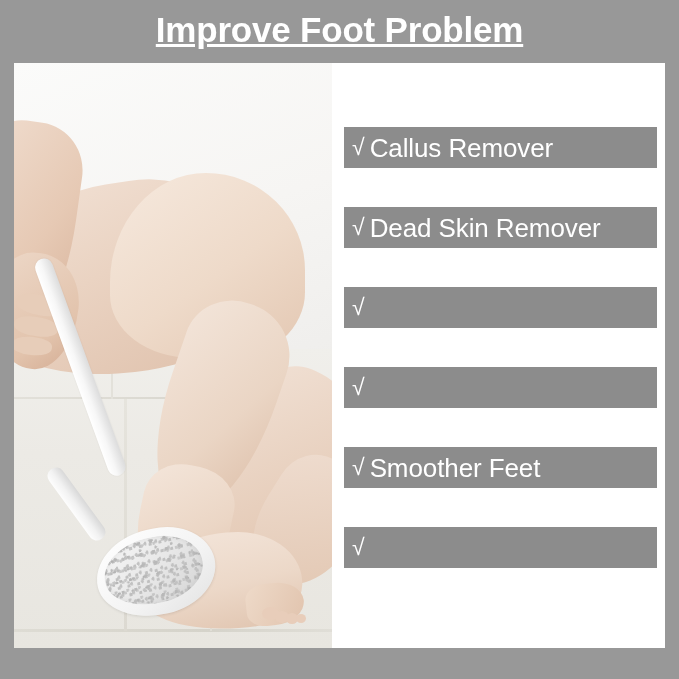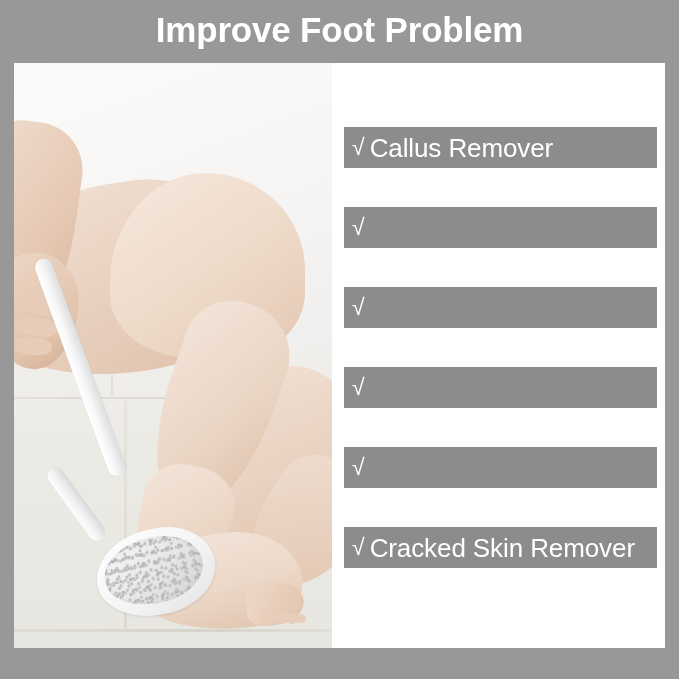--- a/index.html
+++ b/index.html
@@ -20,20 +20,21 @@
     position:absolute;
     left:0;top:8px;
     width:679px;
     text-align:center;
     color:#ffffff;
     font-size:35px;
     font-weight:bold;
     letter-spacing:-0.2px;
     line-height:44px;
     white-space:nowrap;
+    text-decoration:underline;
   }
   
   .content{
     position:absolute;
     left:14px;top:63px;
     width:651px;height:585px;
     background:#ffffff;
     overflow:hidden;
     display:flex;
   }
@@ -289,34 +290,35 @@
 
     <div class="list-panel">
 
       <div class="feature-row r0" style="width: 313px; background: rgb(140, 140, 140);">
         <span class="tick">√</span>
         <span class="label">Callus Remover</span>
       </div>
 
       <div class="feature-row r1" style="width: 313px; background: rgb(140, 140, 140);">
         <span class="tick">√</span>
+        <span class="label">Dead Skin Remover</span>
       </div>
 
       <div class="feature-row r2" style="width: 313px; background: rgb(140, 140, 140);">
         <span class="tick">√</span>
       </div>
 
       <div class="feature-row r3" style="width: 313px; background: rgb(140, 140, 140);">
         <span class="tick">√</span>
       </div>
 
       <div class="feature-row r4" style="width: 313px; background: rgb(140, 140, 140);">
         <span class="tick">√</span>
+        <span class="label">Smoother Feet</span>
       </div>
 
       <div class="feature-row r5" style="width: 313px; background: rgb(140, 140, 140);">
         <span class="tick">√</span>
-        <span class="label">Cracked Skin Remover</span>
       </div>
 
     </div>
   </div>
 </div>
 
 </body></html>

